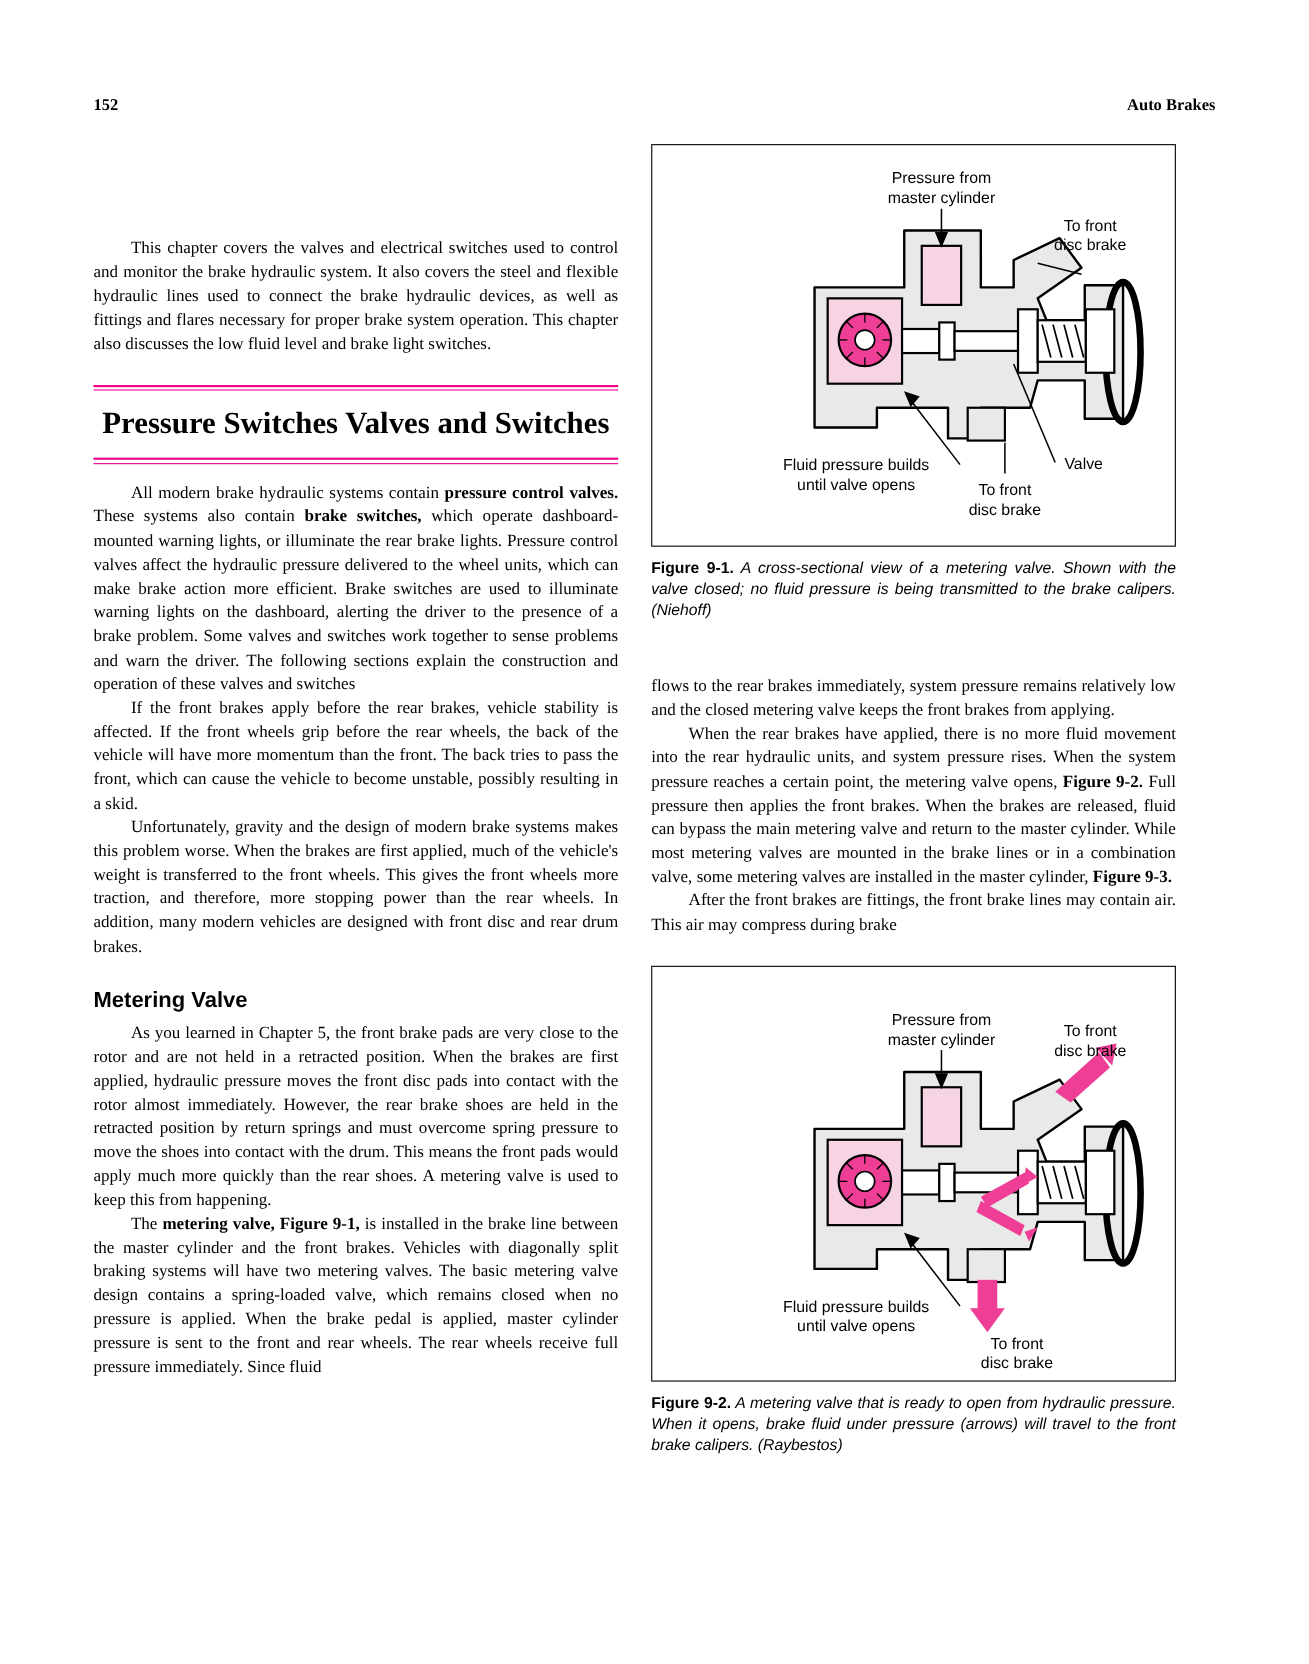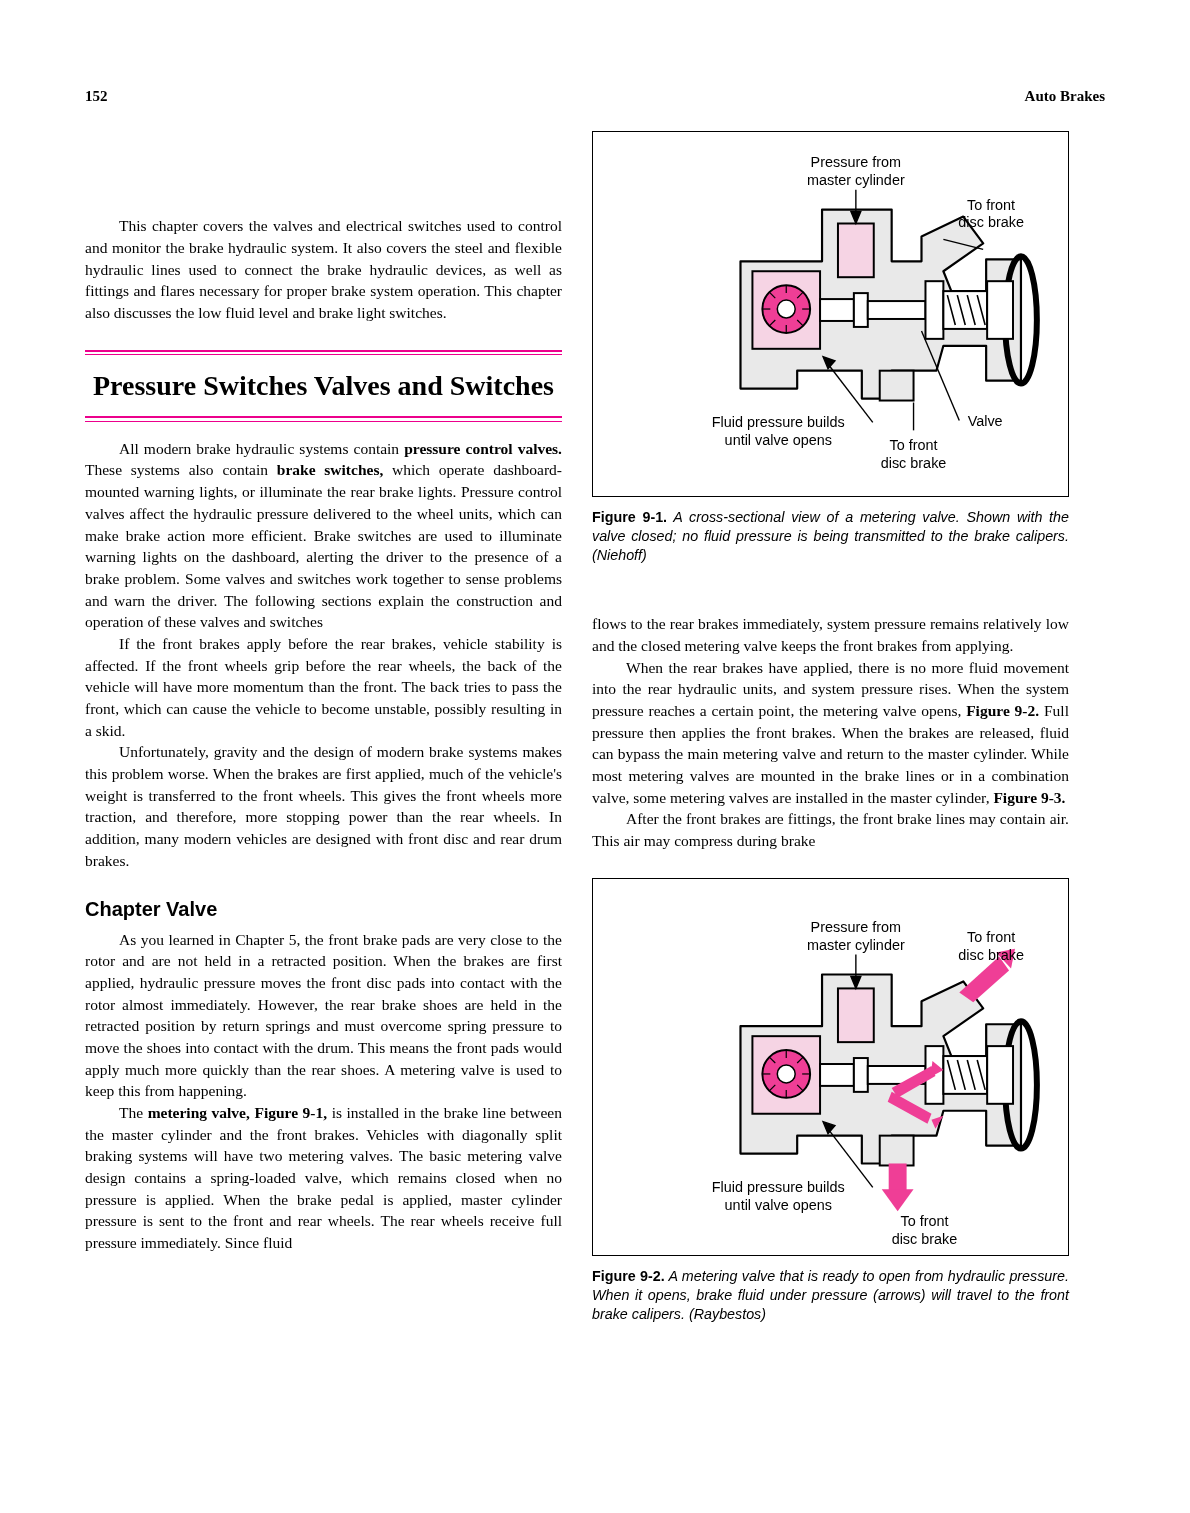--- a/index.html
+++ b/index.html
@@ -128,21 +128,21 @@
         <div class="rule-bottom"></div>
         <div class="rule-bottom-inner"></div>
       </div>
 
       <p class="body"><span>All modern brake hydraulic systems contain </span><span class="bi">pressure control valves.</span><span> These systems also contain </span><span class="bi">brake switches,</span><span> which operate dashboard-mounted warning lights, or illuminate the rear brake lights. Pressure control valves affect the hydraulic pressure delivered to the wheel units, which can make brake action more efficient. Brake switches are used to illuminate warning lights on the dashboard, alerting the driver to the presence of a brake problem. Some valves and switches work together to sense problems and warn the driver. The following sections explain the construction and operation of these valves and switches</span></p>
 
       <p class="body">If the front brakes apply before the rear brakes, vehicle stability is affected. If the front wheels grip before the rear wheels, the back of the vehicle will have more momentum than the front. The back tries to pass the front, which can cause the vehicle to become unstable, possibly resulting in a skid.</p>
 
       <p class="body">Unfortunately, gravity and the design of modern brake systems makes this problem worse. When the brakes are first applied, much of the vehicle's weight is transferred to the front wheels. This gives the front wheels more traction, and therefore, more stopping power than the rear wheels. In addition, many modern vehicles are designed with front disc and rear drum brakes.</p>
 
-      <h2 class="sub-head">Chapter Valve</h2>
+      <h2 class="sub-head">Metering Valve</h2>
 
       <p class="body">As you learned in Chapter 5, the front brake pads are very close to the rotor and are not held in a retracted position. When the brakes are first applied, hydraulic pressure moves the front disc pads into contact with the rotor almost immediately. However, the rear brake shoes are held in the retracted position by return springs and must overcome spring pressure to move the shoes into contact with the drum. This means the front pads would apply much more quickly than the rear shoes. A metering valve is used to keep this from happening.</p>
 
       <p class="body"><span>The </span><span class="bi">metering valve,</span><span> </span><span class="b">Figure 9-1,</span><span> is installed in the brake line between the master cylinder and the front brakes. Vehicles with diagonally split braking systems will have two metering valves. The basic metering valve design contains a spring-loaded valve, which remains closed when no pressure is applied. When the brake pedal is applied, master cylinder pressure is sent to the front and rear wheels. The rear wheels receive full pressure immediately. Since fluid</span></p>
 
     </div>
 
     <div class="col col-right">
 
       <div class="figure-box fig1-box">

